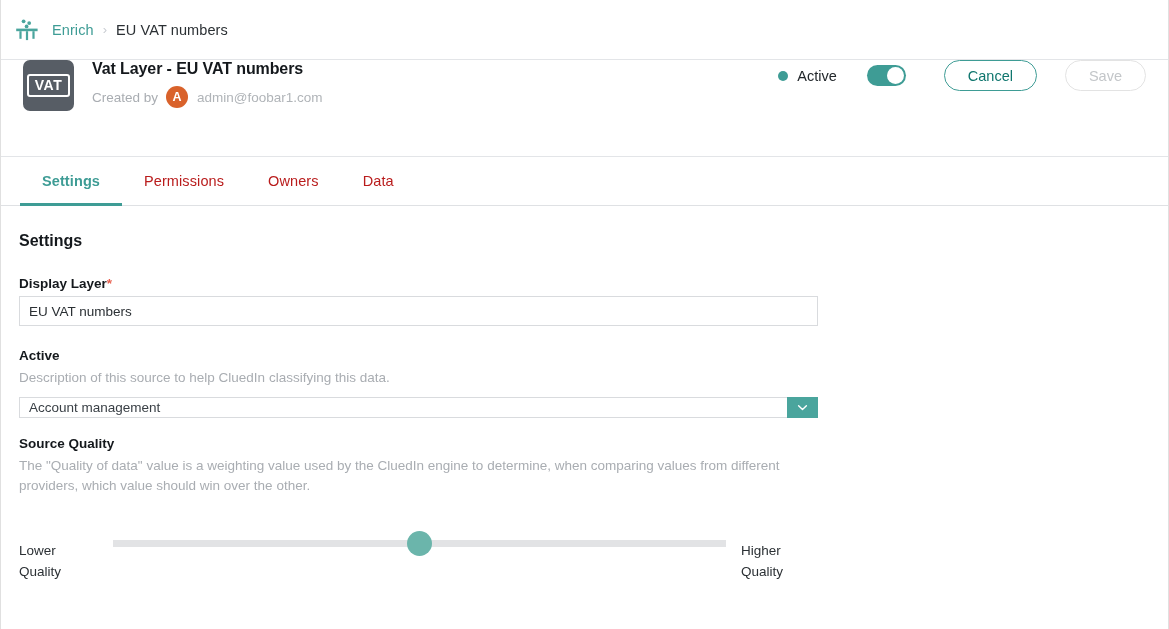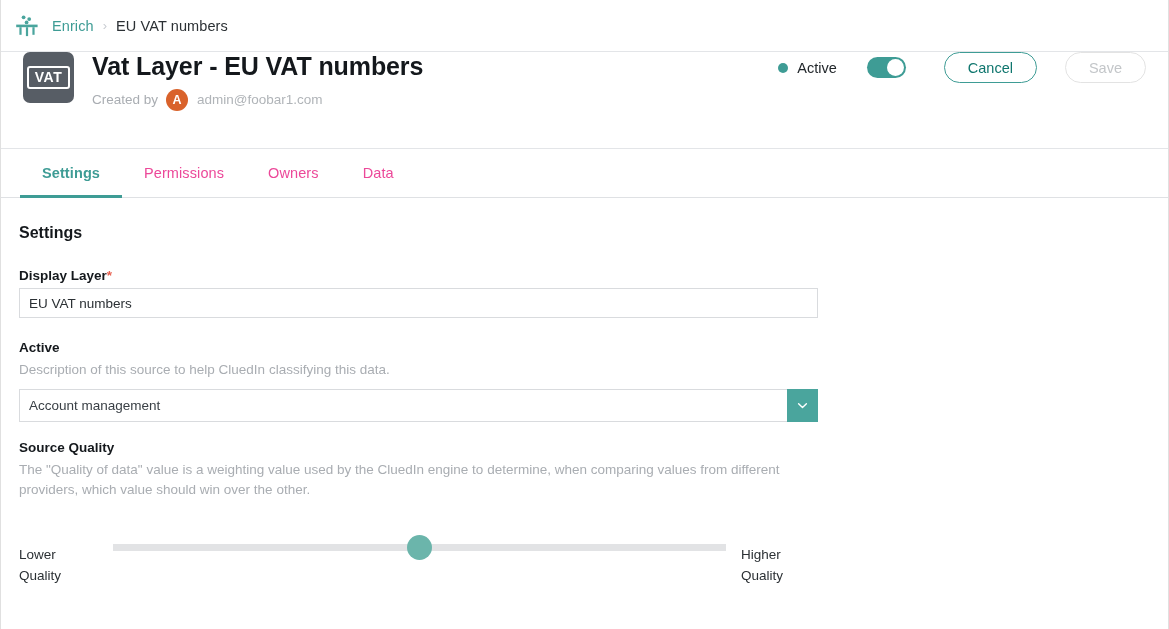--- a/index.html
+++ b/index.html
@@ -18,21 +18,21 @@
     height: 629px;
     position: relative;
     background: #ffffff;
     border: 1px solid #e0e0e0;
     border-top: none;
     border-bottom: none;
   }
 
   
   .crumbbar {
-    height: 52px;
+    height: 60px;
     display: flex;
     align-items: center;
     padding: 0 8px 0 13px;
     border-bottom: 1px solid #e3e5e8;
     background: #fff;
   }
   .brand-logo {
     width: 26px; height: 26px;
     margin-right: 12px;
     flex: 0 0 auto;
@@ -82,21 +82,21 @@
     color: #ffffff;
     font-size: 14px;
     font-weight: bold;
     letter-spacing: .6px;
     padding: 2px 6px 3px 6px;
     line-height: 1;
     font-family: "Liberation Sans", sans-serif;
   }
   .entity-text { flex: 1 1 auto; min-width: 0; }
   .entity-title {
-    font-size: 25px;
+    font-size: 16px;
     font-weight: bold;
     color: #14181c;
     line-height: 1.15;
     letter-spacing: -.1px;
     margin-bottom: 8px;
   }
   .entity-sub {
     display: flex;
     align-items: center;
     font-size: 13.5px;
@@ -186,21 +186,21 @@
     padding-left: 19px;
     border-bottom: 1px solid #dfe1e4;
     background: #fff;
   }
   .tab {
     display: flex;
     align-items: center;
     justify-content: center;
     padding: 0 22px;
     font-size: 14.5px;
-    color: #ec4899;
+    color: #b91c1c;
     cursor: pointer;
     position: relative;
     letter-spacing: .1px;
   }
   .tab.active {
     color: #3e9c95;
     font-weight: bold;
   }
   .tab.active::after {
     content: "";
@@ -242,21 +242,21 @@
     font-size: 13.5px;
     color: #2b3034;
     padding: 0 9px;
     font-family: "Liberation Sans", sans-serif;
     display: flex;
     align-items: center;
     outline: none;
   }
   .select-wrap {
     width: 799px;
-    height: 33px;
+    height: 21px;
     display: flex;
     align-items: stretch;
     border: 1px solid #d9dbde;
     background: #fff;
     cursor: pointer;
   }
   .select-value {
     flex: 1 1 auto;
     display: flex;
     align-items: center;

